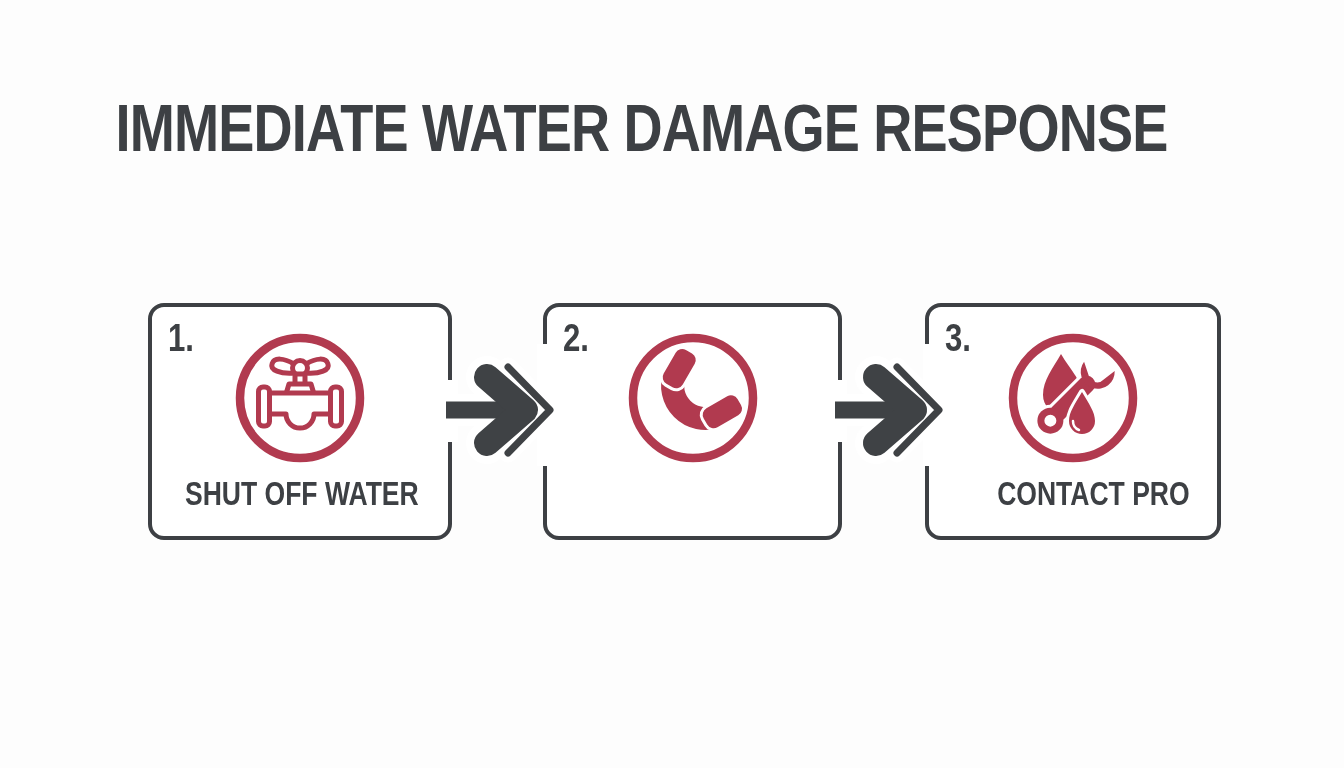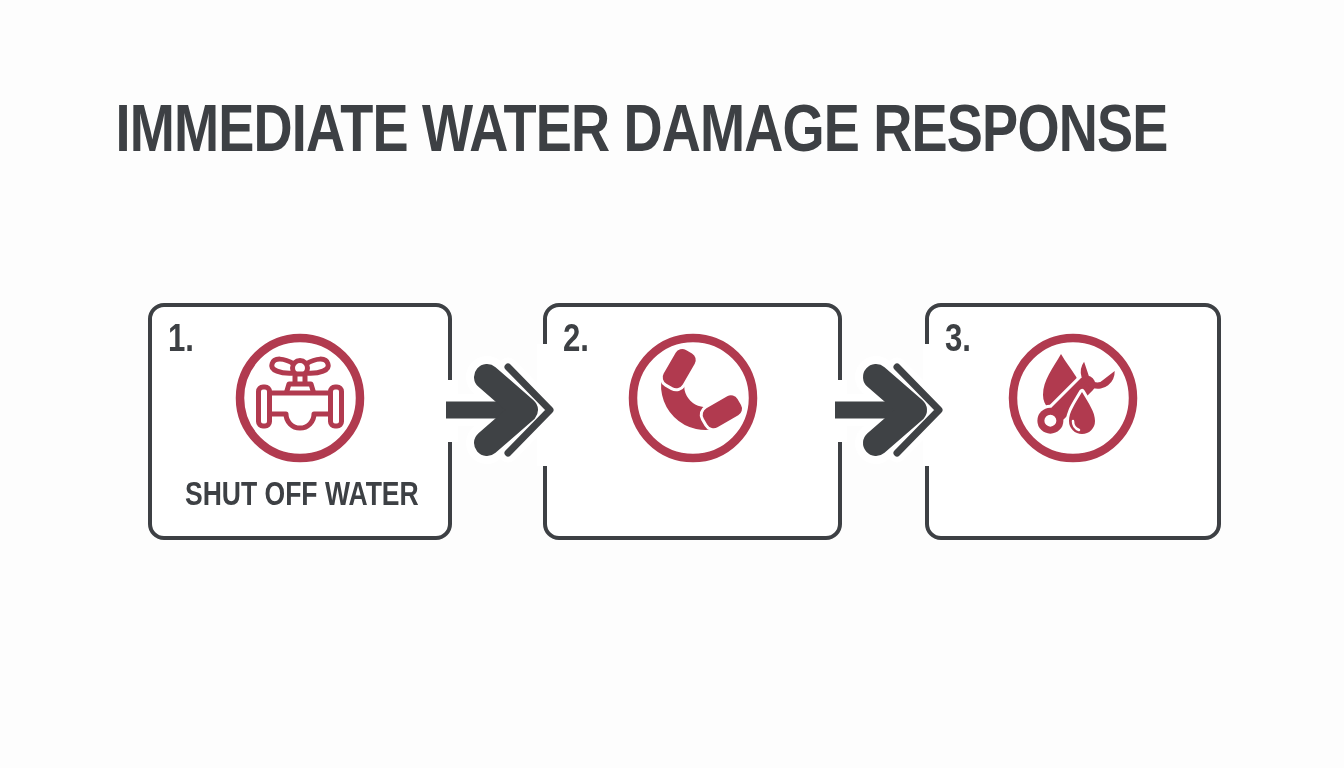--- a/index.html
+++ b/index.html
@@ -158,13 +158,16 @@
           <circle cx="70" cy="102" r="13"></circle>
         </g>
         <circle cx="70" cy="102" r="6" fill="#ffffff"></circle>
       </g>
 
       <path d="M 79,64 C 72,76 66,84 66,93 A 13 13 0 1 0 92,93 C 92,84 86,76 79,64 Z" fill="#ffffff" stroke="#ffffff" stroke-width="6" stroke-linejoin="round"></path>
       <path d="M 79,64 C 72,76 66,84 66,93 A 13 13 0 1 0 92,93 C 92,84 86,76 79,64 Z" class="crf"></path>
       <path d="M 70,93 A 9.5 9.5 0 0 0 76,102" fill="none" stroke="#ffffff" stroke-width="2.5" stroke-linecap="round"></path>
     </svg>
   </div>
+  <div class="label-row">
+    <span class="step-label">CONTACT PRO</span>
+  </div>
 </section>
 
 </body></html>

